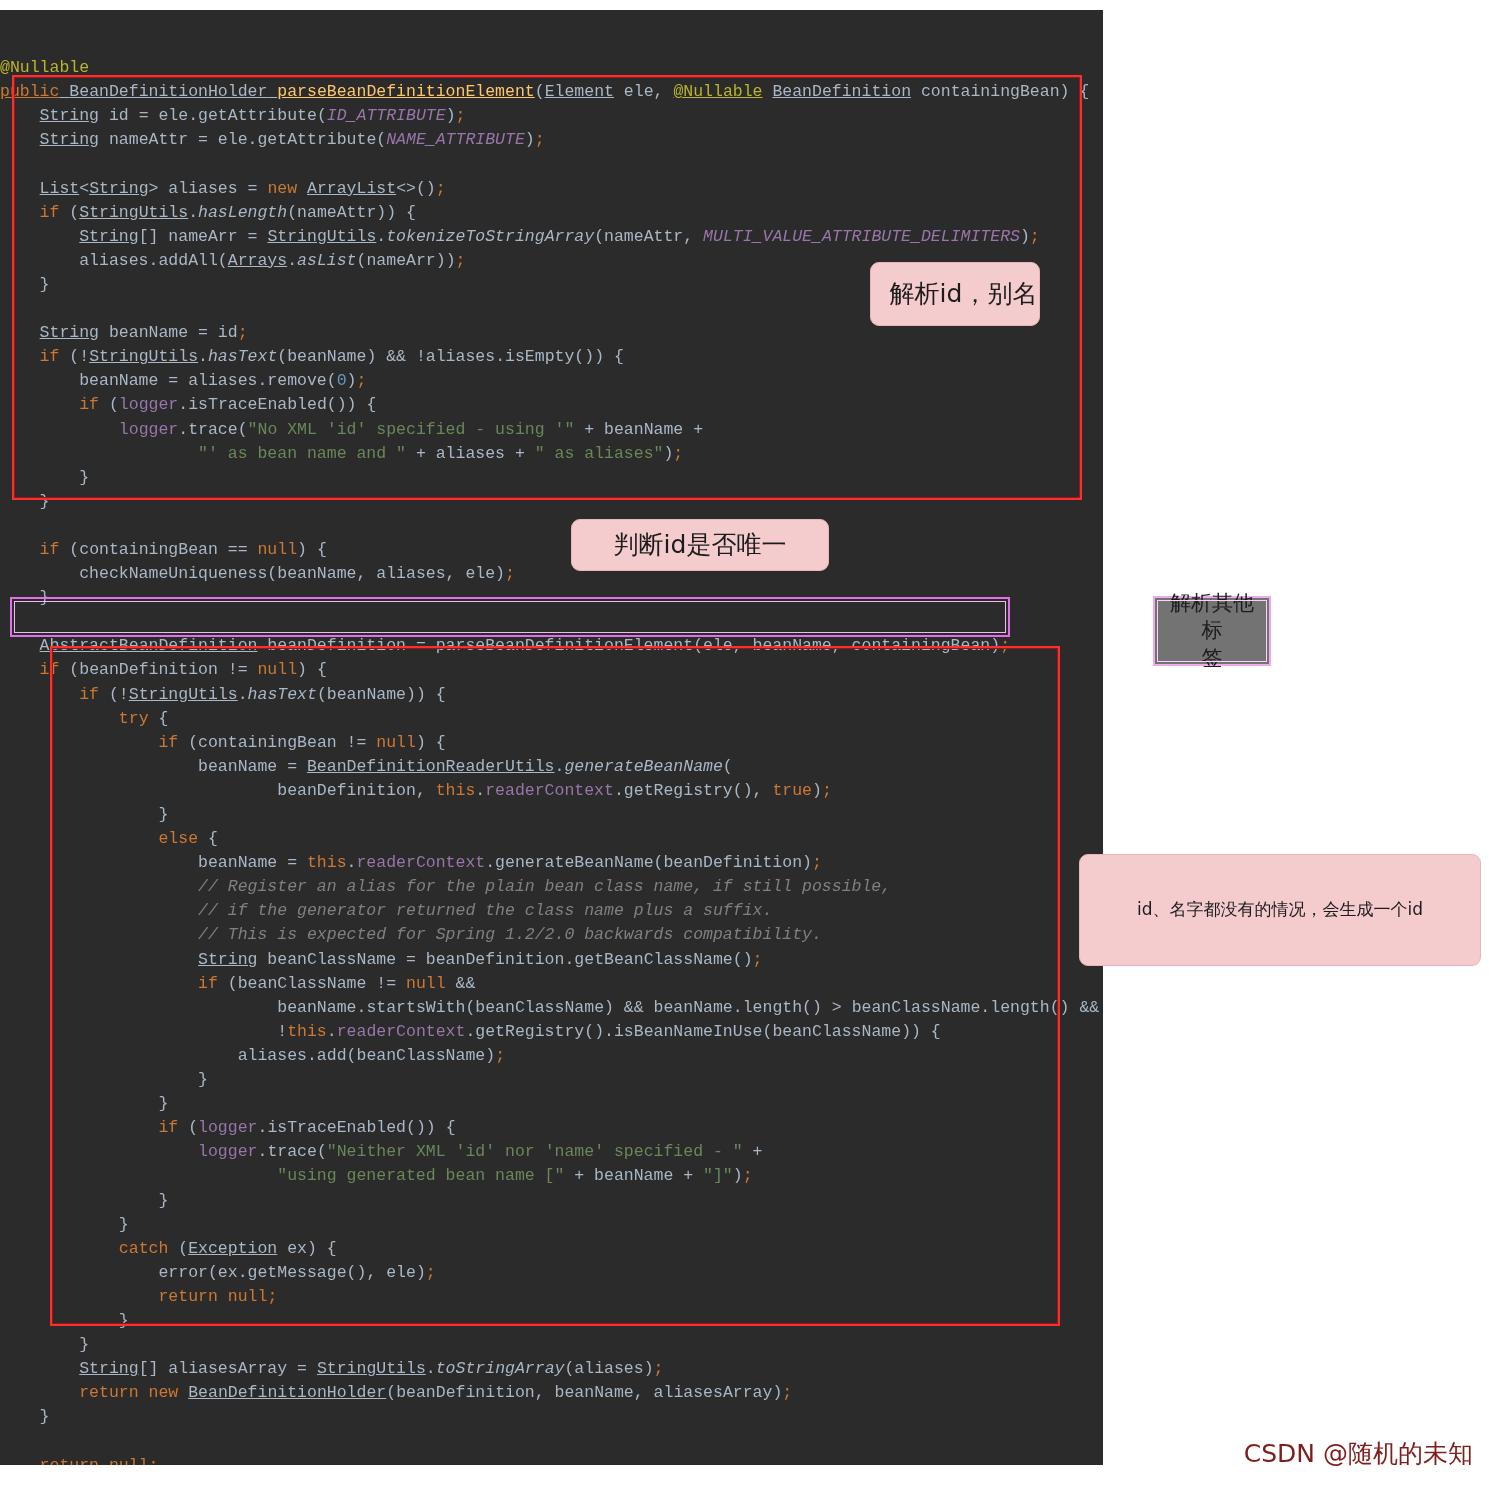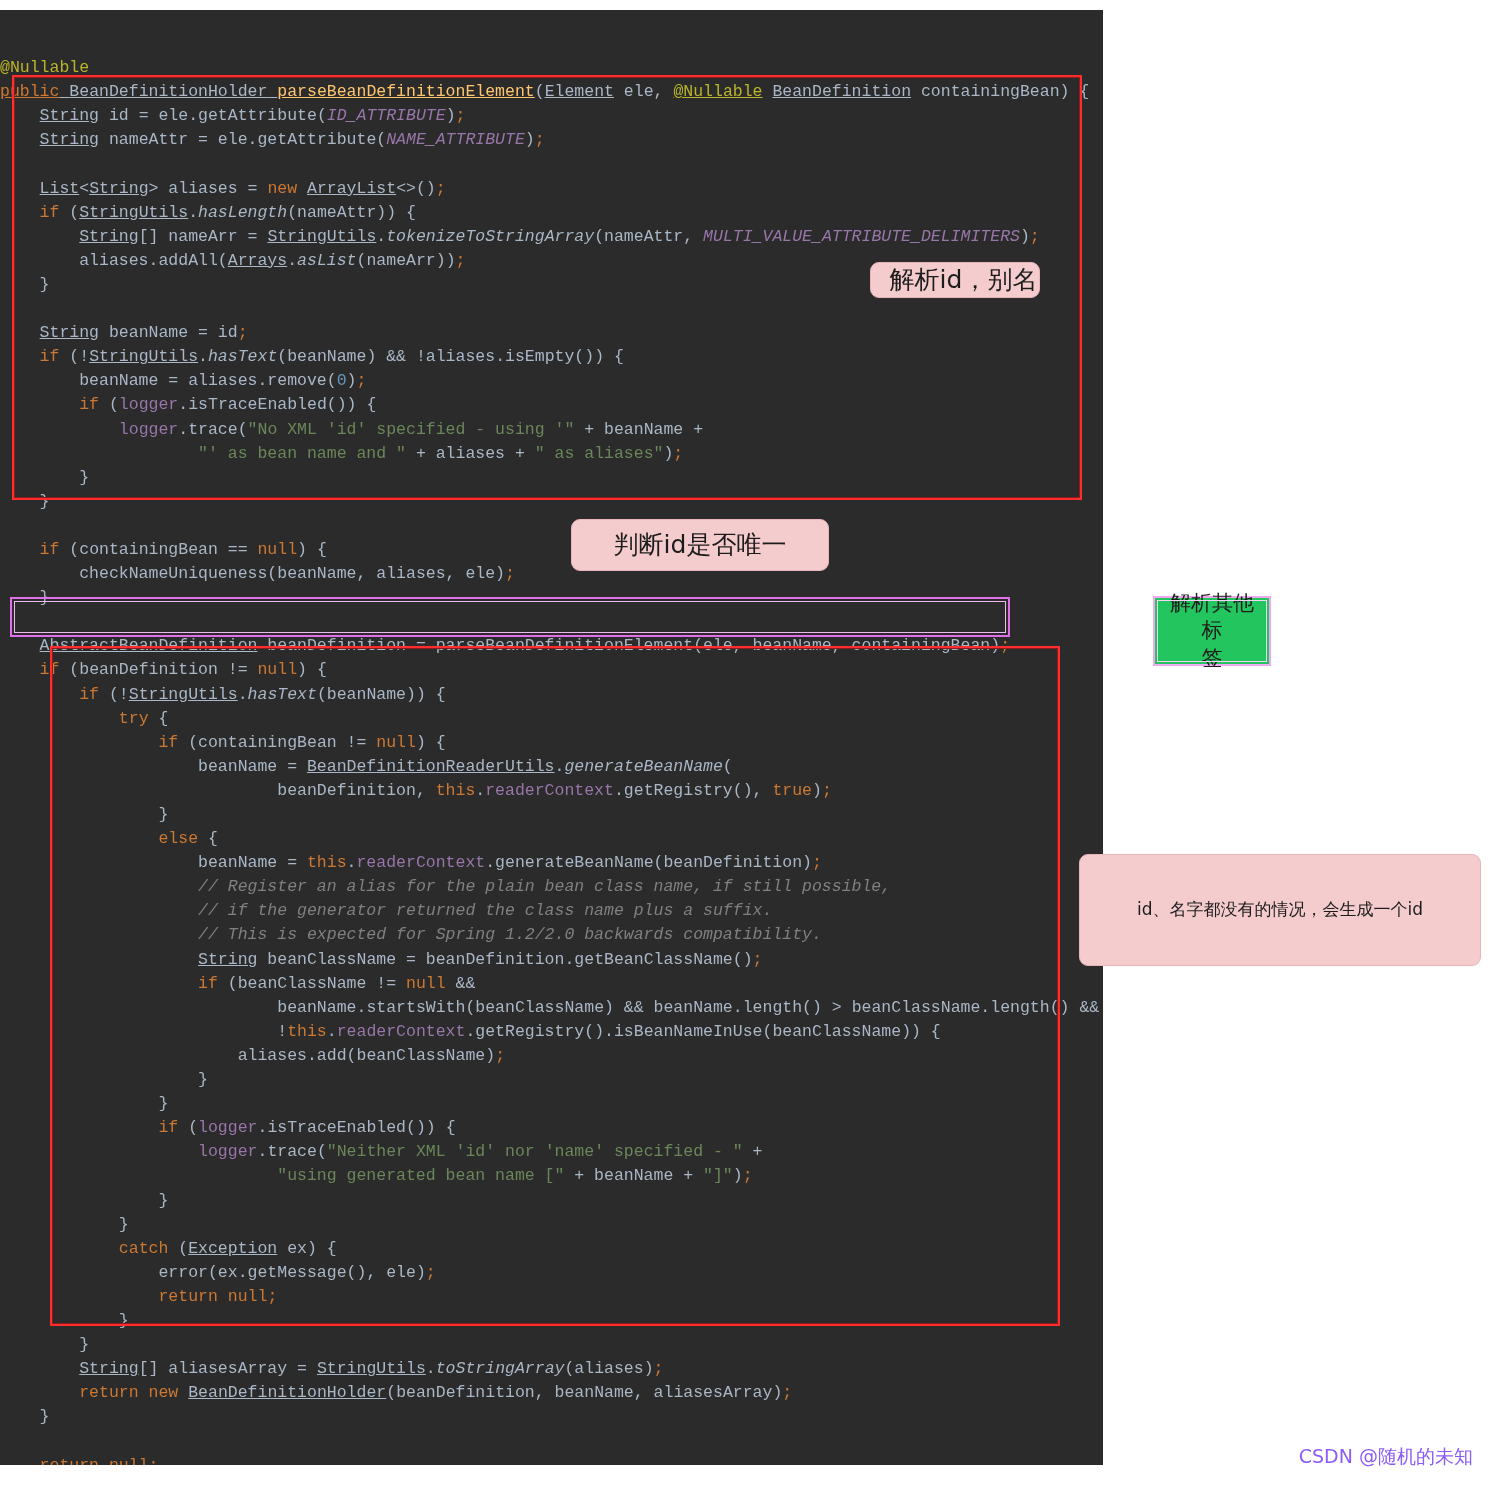--- a/index.html
+++ b/index.html
@@ -92,21 +92,21 @@
     font-family: "DejaVu Sans", "Liberation Sans", sans-serif;
     display: flex;
     align-items: center;
     justify-content: center;
     box-sizing: border-box;
     text-align: center;
     line-height: 1.25;
   }
   .note-white {
     position: absolute;
-    background: #22c55e;
+    background: #737373;
     border: 2px solid #f0a8ef;
     box-sizing: border-box;
     color: #1c1c1c;
     font-size: 21px;
     font-family: "DejaVu Sans", "Liberation Sans", sans-serif;
     display: flex;
     align-items: center;
     justify-content: center;
     text-align: center;
     line-height: 1.3;
@@ -118,43 +118,43 @@
     left: 2px; top: 2px; right: 2px; bottom: 2px;
     border: 1px solid #f9d4f8;
     pointer-events: none;
   }
 
   
   #watermark {
     position: absolute;
     right: 16px;
     bottom: 18px;
-    color: #8b5cf6;
-    font-size: 19px;
+    color: #7f1d1d;
+    font-size: 25px;
     font-family: "DejaVu Sans", "Liberation Sans", sans-serif;
     white-space: nowrap;
   }
 </style>
 </head>
 <body>
 
 <div id="code-panel">
 
   <div id="code-lines">
 <span class="ln"><span class="ann">@Nullable</span></span><span class="ln"><span class="k und">public</span><span class="und"> </span><span class="cls und">BeanDefinitionHolder</span><span class="und"> </span><span class="mth und">parseBeanDefinitionElement</span><span class="pun">(</span><span class="cls">Element</span> ele<span class="pun">,</span> <span class="ann und">@Nullable</span> <span class="cls">BeanDefinition</span> containingBean<span class="pun">)</span> <span class="pun">{</span></span><span class="ln">    <span class="cls">String</span> id = ele<span class="pun">.</span>getAttribute<span class="pun">(</span><span class="con">ID_ATTRIBUTE</span><span class="pun">)</span><span class="sem">;</span></span><span class="ln">    <span class="cls">String</span> nameAttr = ele<span class="pun">.</span>getAttribute<span class="pun">(</span><span class="con">NAME_ATTRIBUTE</span><span class="pun">)</span><span class="sem">;</span></span><span class="ln"> </span><span class="ln">    <span class="cls">List</span>&lt;<span class="cls">String</span>&gt; aliases = <span class="k">new</span> <span class="cls">ArrayList</span>&lt;&gt;<span class="pun">()</span><span class="sem">;</span></span><span class="ln">    <span class="k">if</span> <span class="pun">(</span><span class="cls">StringUtils</span><span class="pun">.</span><span class="ital">hasLength</span><span class="pun">(</span>nameAttr<span class="pun">))</span> <span class="pun">{</span></span><span class="ln">        <span class="cls">String</span><span class="pun">[]</span> nameArr = <span class="cls">StringUtils</span><span class="pun">.</span><span class="ital">tokenizeToStringArray</span><span class="pun">(</span>nameAttr<span class="pun">,</span> <span class="con">MULTI_VALUE_ATTRIBUTE_DELIMITERS</span><span class="pun">)</span><span class="sem">;</span></span><span class="ln">        aliases<span class="pun">.</span>addAll<span class="pun">(</span><span class="cls">Arrays</span><span class="pun">.</span><span class="ital">asList</span><span class="pun">(</span>nameArr<span class="pun">))</span><span class="sem">;</span></span><span class="ln">    <span class="pun">}</span></span><span class="ln"> </span><span class="ln">    <span class="cls">String</span> beanName = id<span class="sem">;</span></span><span class="ln">    <span class="k">if</span> <span class="pun">(</span>!<span class="cls">StringUtils</span><span class="pun">.</span><span class="ital">hasText</span><span class="pun">(</span>beanName<span class="pun">)</span> &amp;&amp; !aliases<span class="pun">.</span>isEmpty<span class="pun">())</span> <span class="pun">{</span></span><span class="ln">        beanName = aliases<span class="pun">.</span>remove<span class="pun">(</span><span class="num">0</span><span class="pun">)</span><span class="sem">;</span></span><span class="ln">        <span class="k">if</span> <span class="pun">(</span><span class="fld">logger</span><span class="pun">.</span>isTraceEnabled<span class="pun">())</span> <span class="pun">{</span></span><span class="ln">            <span class="fld">logger</span><span class="pun">.</span>trace<span class="pun">(</span><span class="str">"No XML 'id' specified - using '"</span> + beanName +</span><span class="ln">                    <span class="str">"' as bean name and "</span> + aliases + <span class="str">" as aliases"</span><span class="pun">)</span><span class="sem">;</span></span><span class="ln">        <span class="pun">}</span></span><span class="ln">    <span class="pun">}</span></span><span class="ln"> </span><span class="ln">    <span class="k">if</span> <span class="pun">(</span>containingBean == <span class="k">null</span><span class="pun">)</span> <span class="pun">{</span></span><span class="ln">        checkNameUniqueness<span class="pun">(</span>beanName<span class="pun">,</span> aliases<span class="pun">,</span> ele<span class="pun">)</span><span class="sem">;</span></span><span class="ln">    <span class="pun">}</span></span><span class="ln"> </span><span class="ln">    <span class="cls">AbstractBeanDefinition</span> beanDefinition = parseBeanDefinitionElement<span class="pun">(</span>ele<span class="pun">,</span> beanName<span class="pun">,</span> containingBean<span class="pun">)</span><span class="sem">;</span></span><span class="ln">    <span class="k">if</span> <span class="pun">(</span>beanDefinition != <span class="k">null</span><span class="pun">)</span> <span class="pun">{</span></span><span class="ln">        <span class="k">if</span> <span class="pun">(</span>!<span class="cls">StringUtils</span><span class="pun">.</span><span class="ital">hasText</span><span class="pun">(</span>beanName<span class="pun">))</span> <span class="pun">{</span></span><span class="ln">            <span class="k">try</span> <span class="pun">{</span></span><span class="ln">                <span class="k">if</span> <span class="pun">(</span>containingBean != <span class="k">null</span><span class="pun">)</span> <span class="pun">{</span></span><span class="ln">                    beanName = <span class="cls">BeanDefinitionReaderUtils</span><span class="pun">.</span><span class="ital">generateBeanName</span><span class="pun">(</span></span><span class="ln">                            beanDefinition<span class="pun">,</span> <span class="k">this</span><span class="pun">.</span><span class="fld">readerContext</span><span class="pun">.</span>getRegistry<span class="pun">(),</span> <span class="k">true</span><span class="pun">)</span><span class="sem">;</span></span><span class="ln">                <span class="pun">}</span></span><span class="ln">                <span class="k">else</span> <span class="pun">{</span></span><span class="ln">                    beanName = <span class="k">this</span><span class="pun">.</span><span class="fld">readerContext</span><span class="pun">.</span>generateBeanName<span class="pun">(</span>beanDefinition<span class="pun">)</span><span class="sem">;</span></span><span class="ln">                    <span class="cmt">// Register an alias for the plain bean class name, if still possible,</span></span><span class="ln">                    <span class="cmt">// if the generator returned the class name plus a suffix.</span></span><span class="ln">                    <span class="cmt">// This is expected for Spring 1.2/2.0 backwards compatibility.</span></span><span class="ln">                    <span class="cls">String</span> beanClassName = beanDefinition<span class="pun">.</span>getBeanClassName<span class="pun">()</span><span class="sem">;</span></span><span class="ln">                    <span class="k">if</span> <span class="pun">(</span>beanClassName != <span class="k">null</span> &amp;&amp;</span><span class="ln">                            beanName<span class="pun">.</span>startsWith<span class="pun">(</span>beanClassName<span class="pun">)</span> &amp;&amp; beanName<span class="pun">.</span>length<span class="pun">()</span> &gt; beanClassName<span class="pun">.</span>length<span class="pun">()</span> &amp;&amp;</span><span class="ln">                            !<span class="k">this</span><span class="pun">.</span><span class="fld">readerContext</span><span class="pun">.</span>getRegistry<span class="pun">().</span>isBeanNameInUse<span class="pun">(</span>beanClassName<span class="pun">))</span> <span class="pun">{</span></span><span class="ln">                        aliases<span class="pun">.</span>add<span class="pun">(</span>beanClassName<span class="pun">)</span><span class="sem">;</span></span><span class="ln">                    <span class="pun">}</span></span><span class="ln">                <span class="pun">}</span></span><span class="ln">                <span class="k">if</span> <span class="pun">(</span><span class="fld">logger</span><span class="pun">.</span>isTraceEnabled<span class="pun">())</span> <span class="pun">{</span></span><span class="ln">                    <span class="fld">logger</span><span class="pun">.</span>trace<span class="pun">(</span><span class="str">"Neither XML 'id' nor 'name' specified - "</span> +</span><span class="ln">                            <span class="str">"using generated bean name ["</span> + beanName + <span class="str">"]"</span><span class="pun">)</span><span class="sem">;</span></span><span class="ln">                <span class="pun">}</span></span><span class="ln">            <span class="pun">}</span></span><span class="ln">            <span class="k">catch</span> <span class="pun">(</span><span class="cls">Exception</span> ex<span class="pun">)</span> <span class="pun">{</span></span><span class="ln">                error<span class="pun">(</span>ex<span class="pun">.</span>getMessage<span class="pun">(),</span> ele<span class="pun">)</span><span class="sem">;</span></span><span class="ln">                <span class="k">return</span> <span class="k">null</span><span class="sem">;</span></span><span class="ln">            <span class="pun">}</span></span><span class="ln">        <span class="pun">}</span></span><span class="ln">        <span class="cls">String</span><span class="pun">[]</span> aliasesArray = <span class="cls">StringUtils</span><span class="pun">.</span><span class="ital">toStringArray</span><span class="pun">(</span>aliases<span class="pun">)</span><span class="sem">;</span></span><span class="ln">        <span class="k">return</span> <span class="k">new</span> <span class="cls">BeanDefinitionHolder</span><span class="pun">(</span>beanDefinition<span class="pun">,</span> beanName<span class="pun">,</span> aliasesArray<span class="pun">)</span><span class="sem">;</span></span><span class="ln">    <span class="pun">}</span></span><span class="ln"> </span><span class="ln">    <span class="k">return</span> <span class="k">null</span><span class="sem">;</span></span>
   </div>
 
   <div class="hl-red" style="left:12px; top:65px; width:1070px; height:425px;"></div>
 
   <div class="hl-purple" style="left:10px; top:587px; width:1000px; height:40px;"></div>
 
   <div class="hl-red" style="left:50px; top:636px; width:1010px; height:680px;"></div>
 </div>
 
-<div class="note-pink" style="left:870px; top:262px; width:170px; height:36px;padding-left:17px;">
+<div class="note-pink" style="left:870px; top:262px; width:170px; height:64px;padding-left:17px;">
   <span>解析id，别名</span>
 </div>
 
 <div class="note-pink" style="left:571px; top:519px; width:258px; height:52px;">
   <span>判断id是否唯一</span>
 </div>
 
 <div class="note-white" style="left:1153px; top:596px; width:118px; height:70px;">
   <span><span>解析其他标</span><br><span>签</span></span>
 </div>

